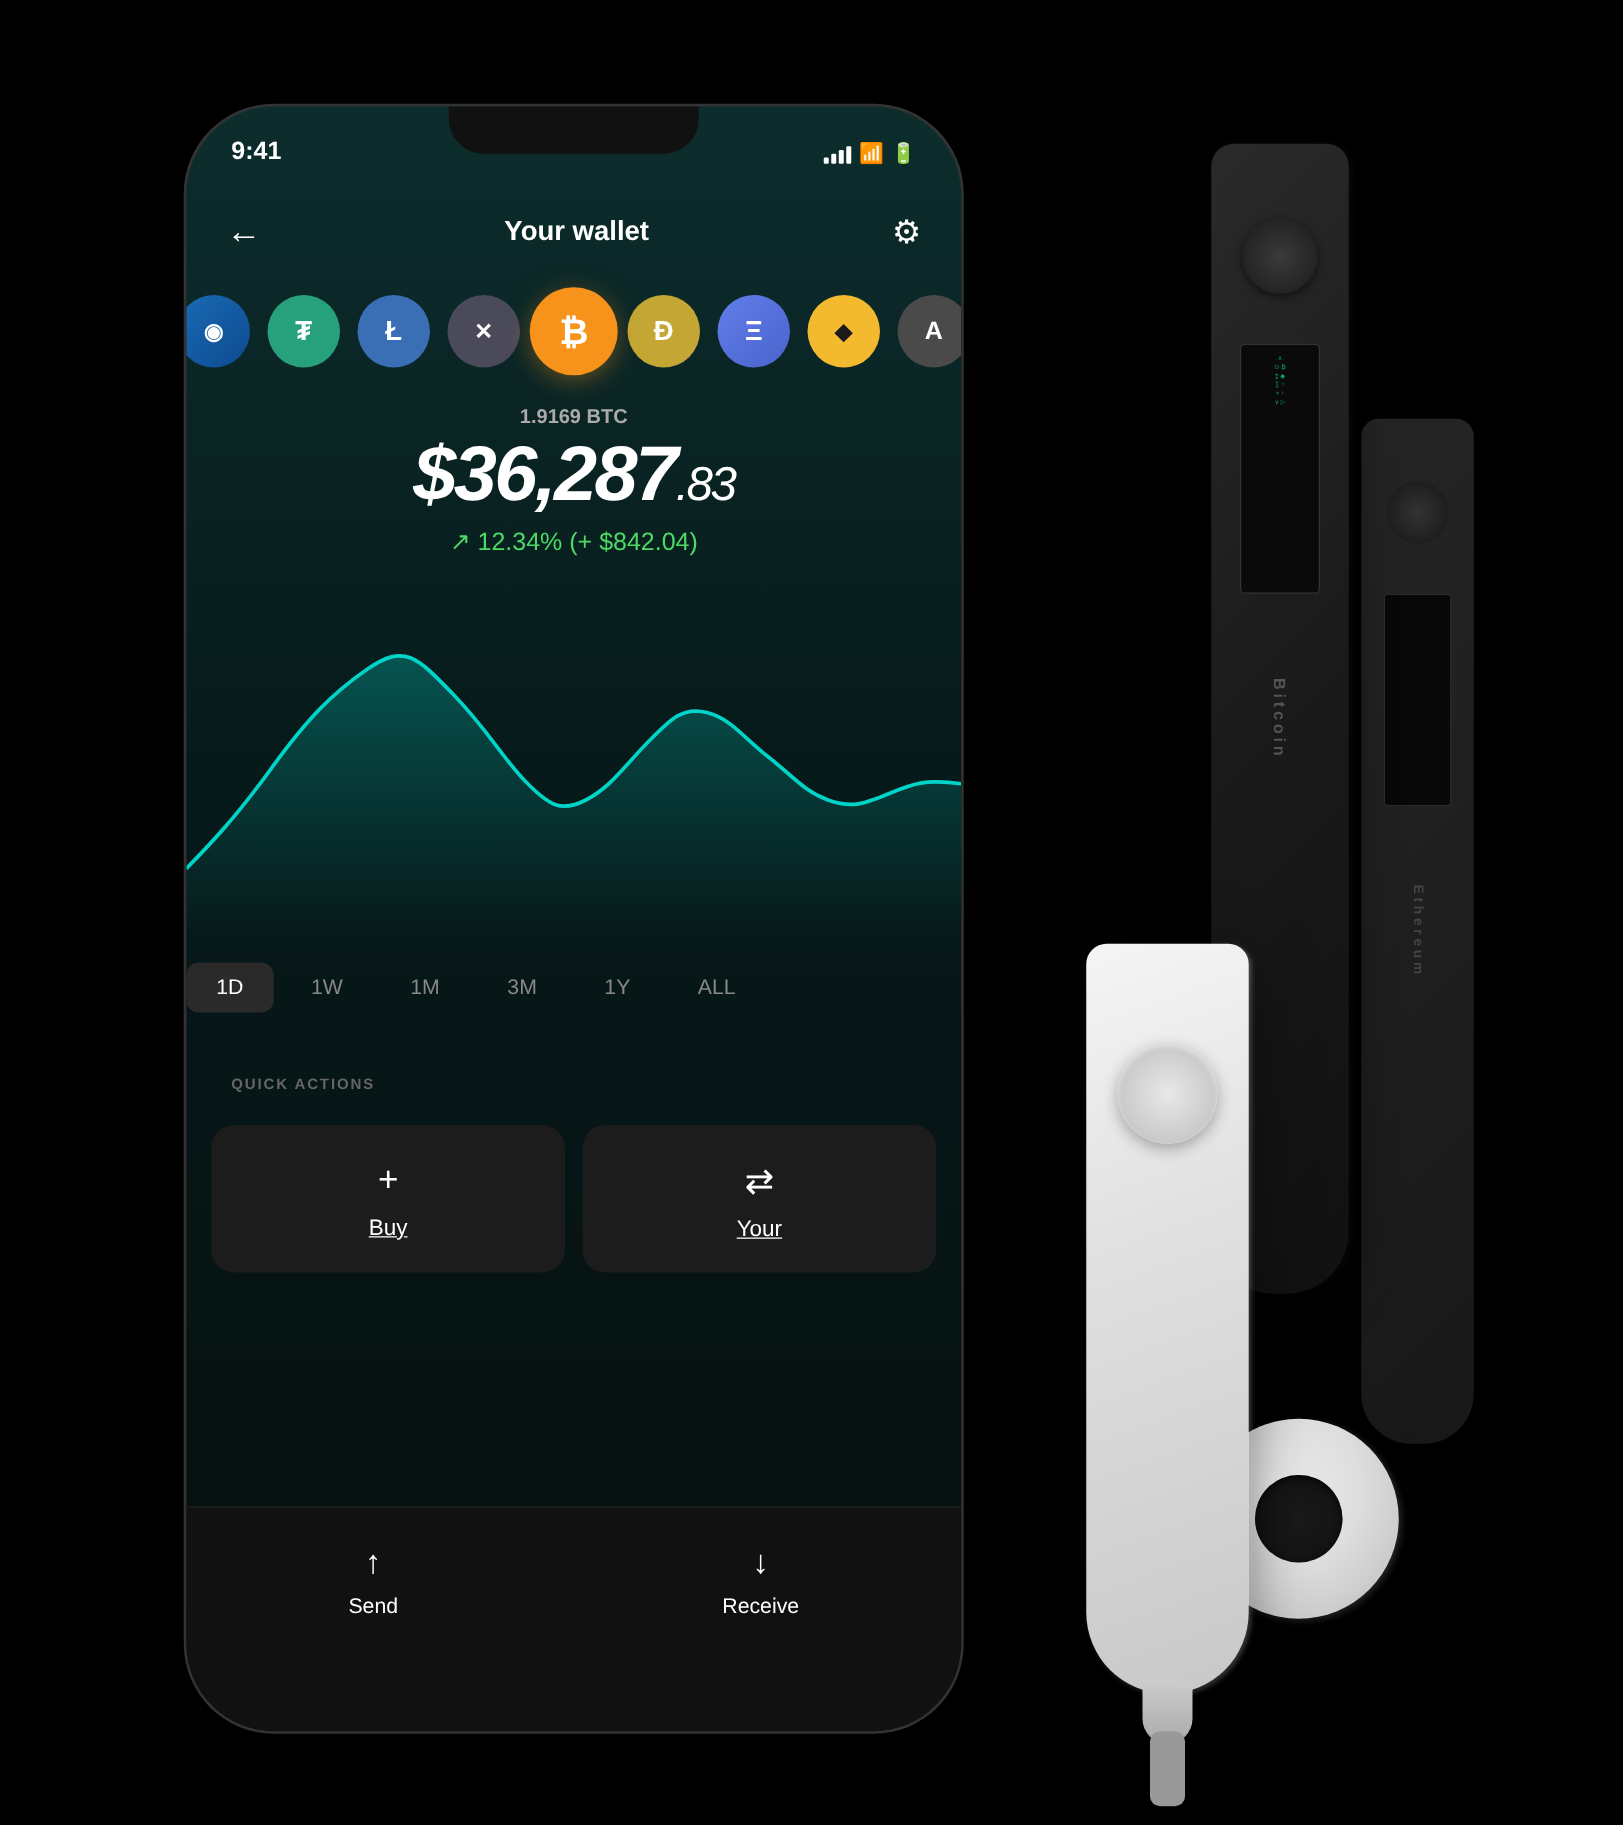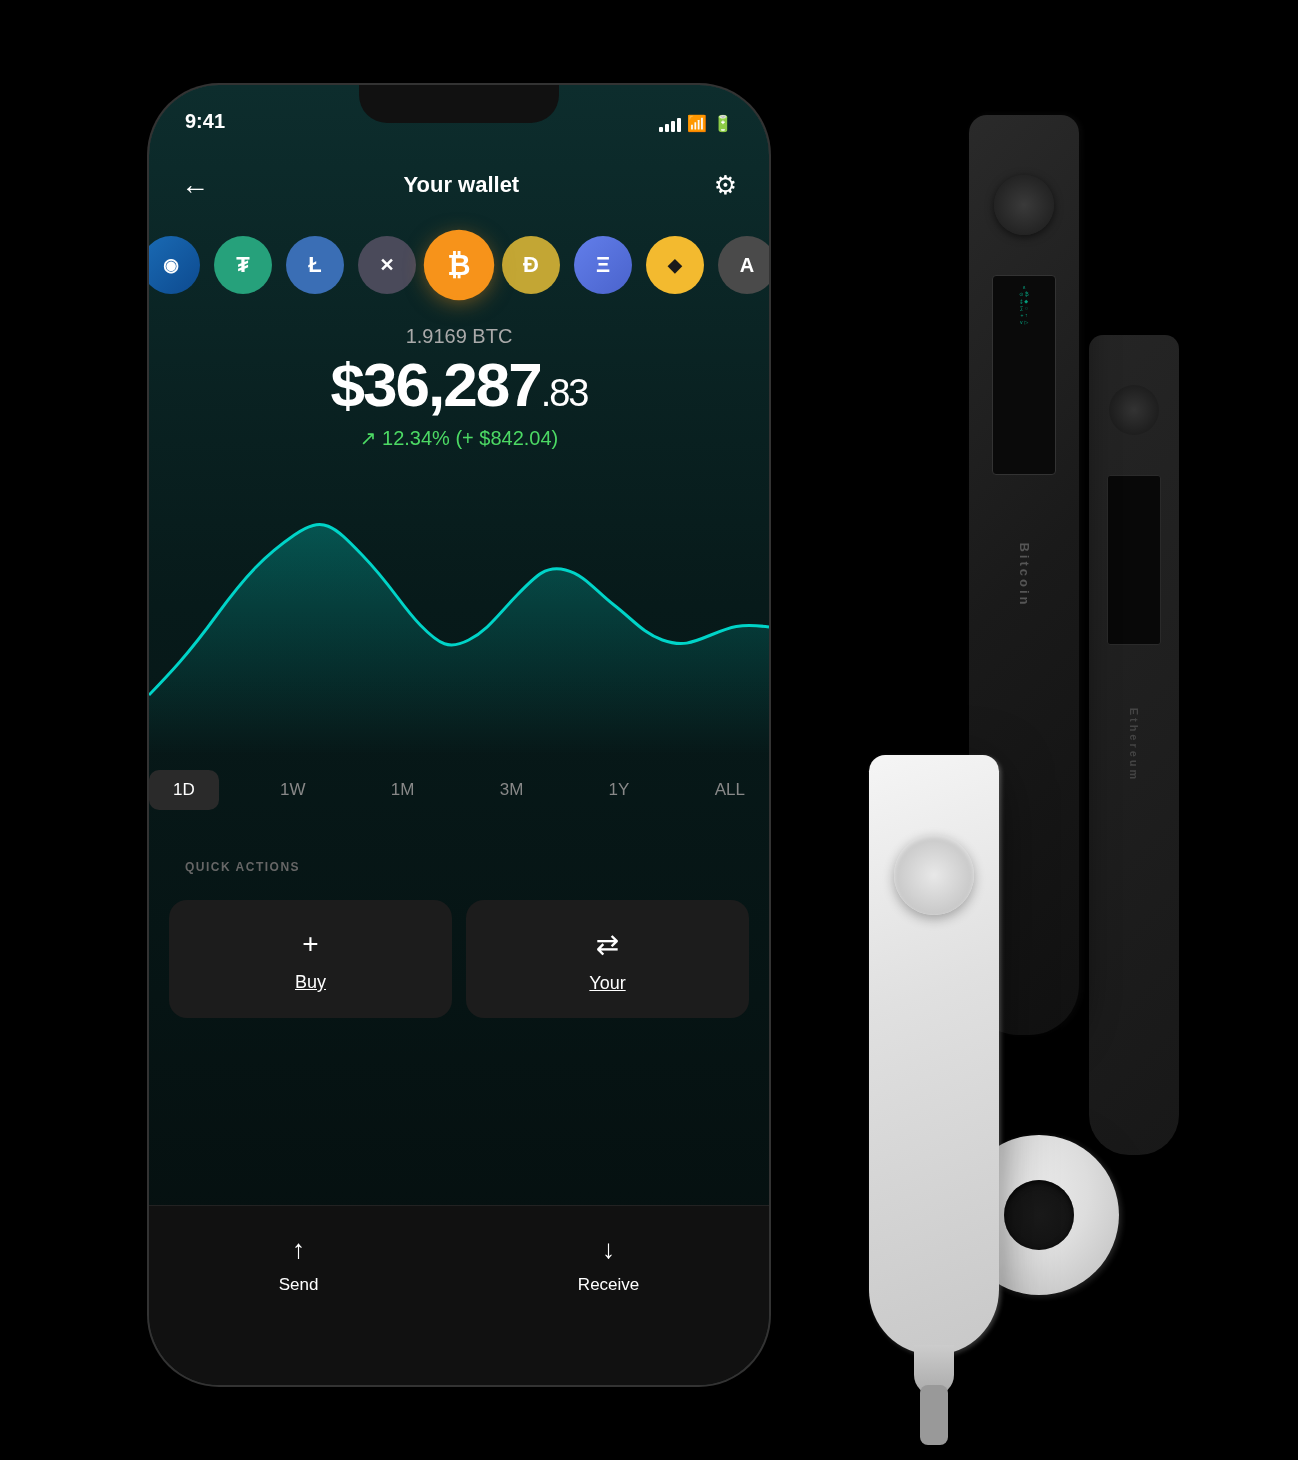--- a/index.html
+++ b/index.html
@@ -192,31 +192,32 @@
     .price-section {
       position: absolute;
       top: 240px;
       left: 0;
       right: 0;
       text-align: center;
     }
 
     .btc-amount {
       color: #aaa;
-      font-size: 20px;
-      font-weight: 400;
+      font-size: 16px;
+      font-weight: 700;
       margin-bottom: 6px;
     }
 
     .usd-price {
       color: #fff;
       font-size: 62px;
       font-weight: 700;
       letter-spacing: -2px;
       line-height: 1;
+      font-style: italic;
     }
 
     .usd-price .cents {
       font-size: 38px;
       font-weight: 500;
     }
 
     .price-change {
       color: #4cd964;
       font-size: 20px;
@@ -239,21 +240,21 @@
     }
 
     
     .time-selector {
       position: absolute;
       top: 685px;
       left: 0;
       right: 0;
       display: flex;
       align-items: center;
-      justify-content: space-between;
+      justify-content: flex-start;
       gap: 6px;
     }
 
     .time-btn {
       padding: 10px 24px;
       border-radius: 10px;
       color: #888;
       font-size: 17px;
       font-weight: 500;
       cursor: pointer;

